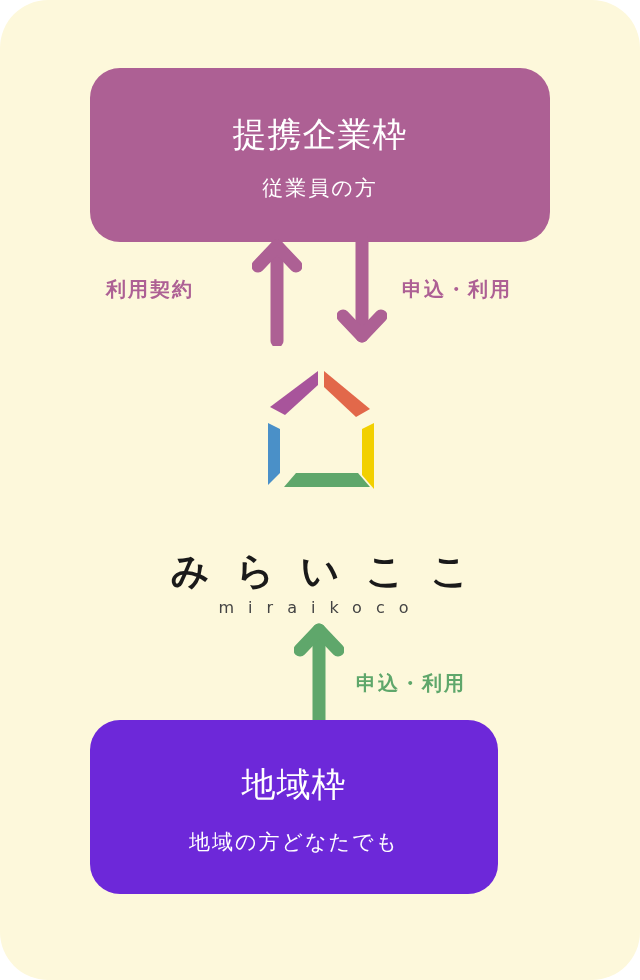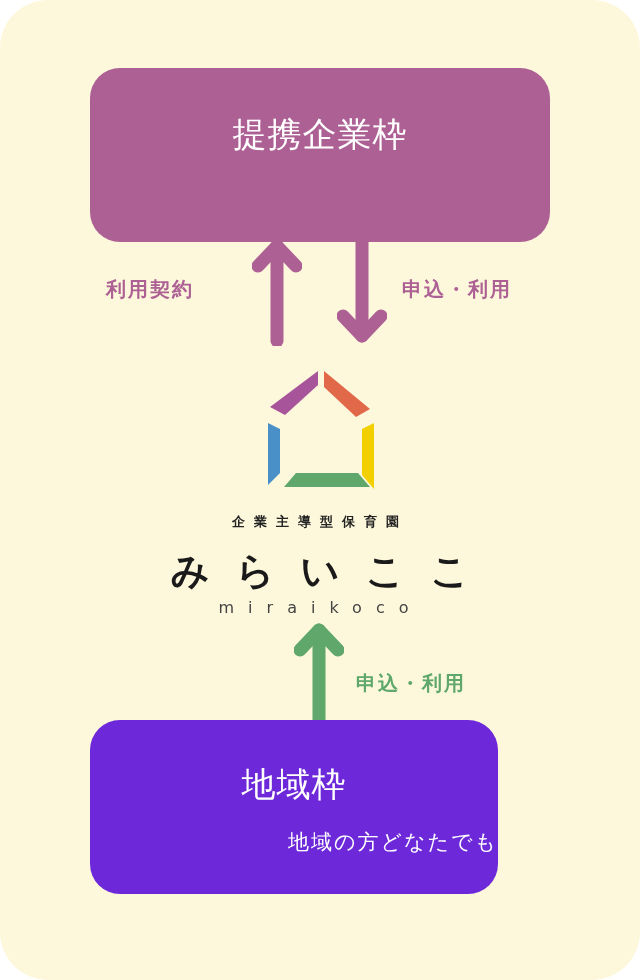--- a/index.html
+++ b/index.html
@@ -6,36 +6,37 @@
   body { width: 640px; height: 980px; position: relative; overflow: hidden; font-family: "DejaVu Sans", sans-serif; }
   .panel { position: absolute; left: 0; top: 0; width: 640px; height: 980px; background: #fdf8db; border-radius: 48px; }
   .box { position: absolute; border-radius: 30px; color: #ffffff; text-align: center; }
   .box-company { left: 90px; top: 68px; width: 460px; height: 174px; background: #ad6094; }
   .box-region { left: 90px; top: 720px; width: 408px; height: 174px; background: #6d28d9; }
   .box-title { position: absolute; left: 0; right: 0; font-size: 34px; letter-spacing: 1px; }
   .box-sub { position: absolute; left: 0; right: 0; font-size: 21px; letter-spacing: 2px; }
   .box-company .box-title { top: 44px; }
   .box-company .box-sub { top: 106px; }
   .box-region .box-title { top: 42px; }
-  .box-region .box-sub { top: 108px; text-align: right; }
+  .box-region .box-sub { top: 108px; }
   .label { position: absolute; font-size: 20px; font-weight: bold; letter-spacing: 2px; white-space: nowrap; }
   .purple { color: #ad6094; }
   .green { color: #5fa76b; }
   svg { position: absolute; }
   .brand-sub { position: absolute; left: 0; width: 640px; top: 513px; text-align: center; font-size: 13px; font-weight: bold; letter-spacing: 9px; color: #222; }
   .brand-main { position: absolute; left: 0; width: 640px; top: 546px; text-align: center; font-size: 38px; font-weight: bold; letter-spacing: 26px; color: #1a1a1a; padding-left: 26px; box-sizing: border-box; }
   .brand-roman { position: absolute; left: 0; width: 640px; top: 598px; text-align: center; font-size: 16px; letter-spacing: 14px; color: #444; padding-left: 1px; box-sizing: border-box; }
 </style>
 </head>
 <body>
 
 <div class="panel">
 
   <div class="box box-company">
     <div class="box-title">提携企業枠</div>
+    <div class="box-sub">従業員の方</div>
   </div>
 
   <svg width="50" height="110" style="left:252px; top:236px;" viewBox="0 0 50 110">
     <line x1="25" y1="10" x2="25" y2="105" stroke="#ad6094" stroke-width="13" stroke-linecap="round"></line>
     <polyline points="6,30 25,10 44,30" fill="none" stroke="#ad6094" stroke-width="13" stroke-linecap="round" stroke-linejoin="round"></polyline>
   </svg>
 
   <svg width="50" height="110" style="left:337px; top:236px;" viewBox="0 0 50 110">
     <line x1="25" y1="4" x2="25" y2="100" stroke="#ad6094" stroke-width="13" stroke-linecap="round"></line>
     <polyline points="6,80 25,100 44,80" fill="none" stroke="#ad6094" stroke-width="13" stroke-linecap="round" stroke-linejoin="round"></polyline>
@@ -45,21 +46,20 @@
   <div class="label purple" style="left:402px; top:276px;">申込・利用</div>
 
   <svg width="120" height="130" style="left:260px; top:365px;" viewBox="0 0 120 130">
     <polygon points="58,6 58,20 25,50 10,42" fill="#a8549b"></polygon>
     <polygon points="64,6 110,44 96,52 64,22" fill="#e2684a"></polygon>
     <polygon points="114,58 114,124 102,110 102,64" fill="#f2d000"></polygon>
     <polygon points="36,108 98,108 110,122 24,122" fill="#5fa76b"></polygon>
     <polygon points="8,58 20,64 20,108 8,120" fill="#4a90c8"></polygon>
   </svg>
 
-  <div class="brand-sub">企業主導型保育園</div>
   <div class="brand-main">みらいここ</div>
   <div class="brand-roman">miraikoco</div>
 
   <svg width="50" height="100" style="left:294px; top:620px;" viewBox="0 0 50 100">
     <line x1="25" y1="10" x2="25" y2="100" stroke="#5fa76b" stroke-width="13" stroke-linecap="round"></line>
     <polyline points="6,30 25,10 44,30" fill="none" stroke="#5fa76b" stroke-width="13" stroke-linecap="round" stroke-linejoin="round"></polyline>
   </svg>
 
   <div class="label green" style="left:356px; top:670px;">申込・利用</div>
 

